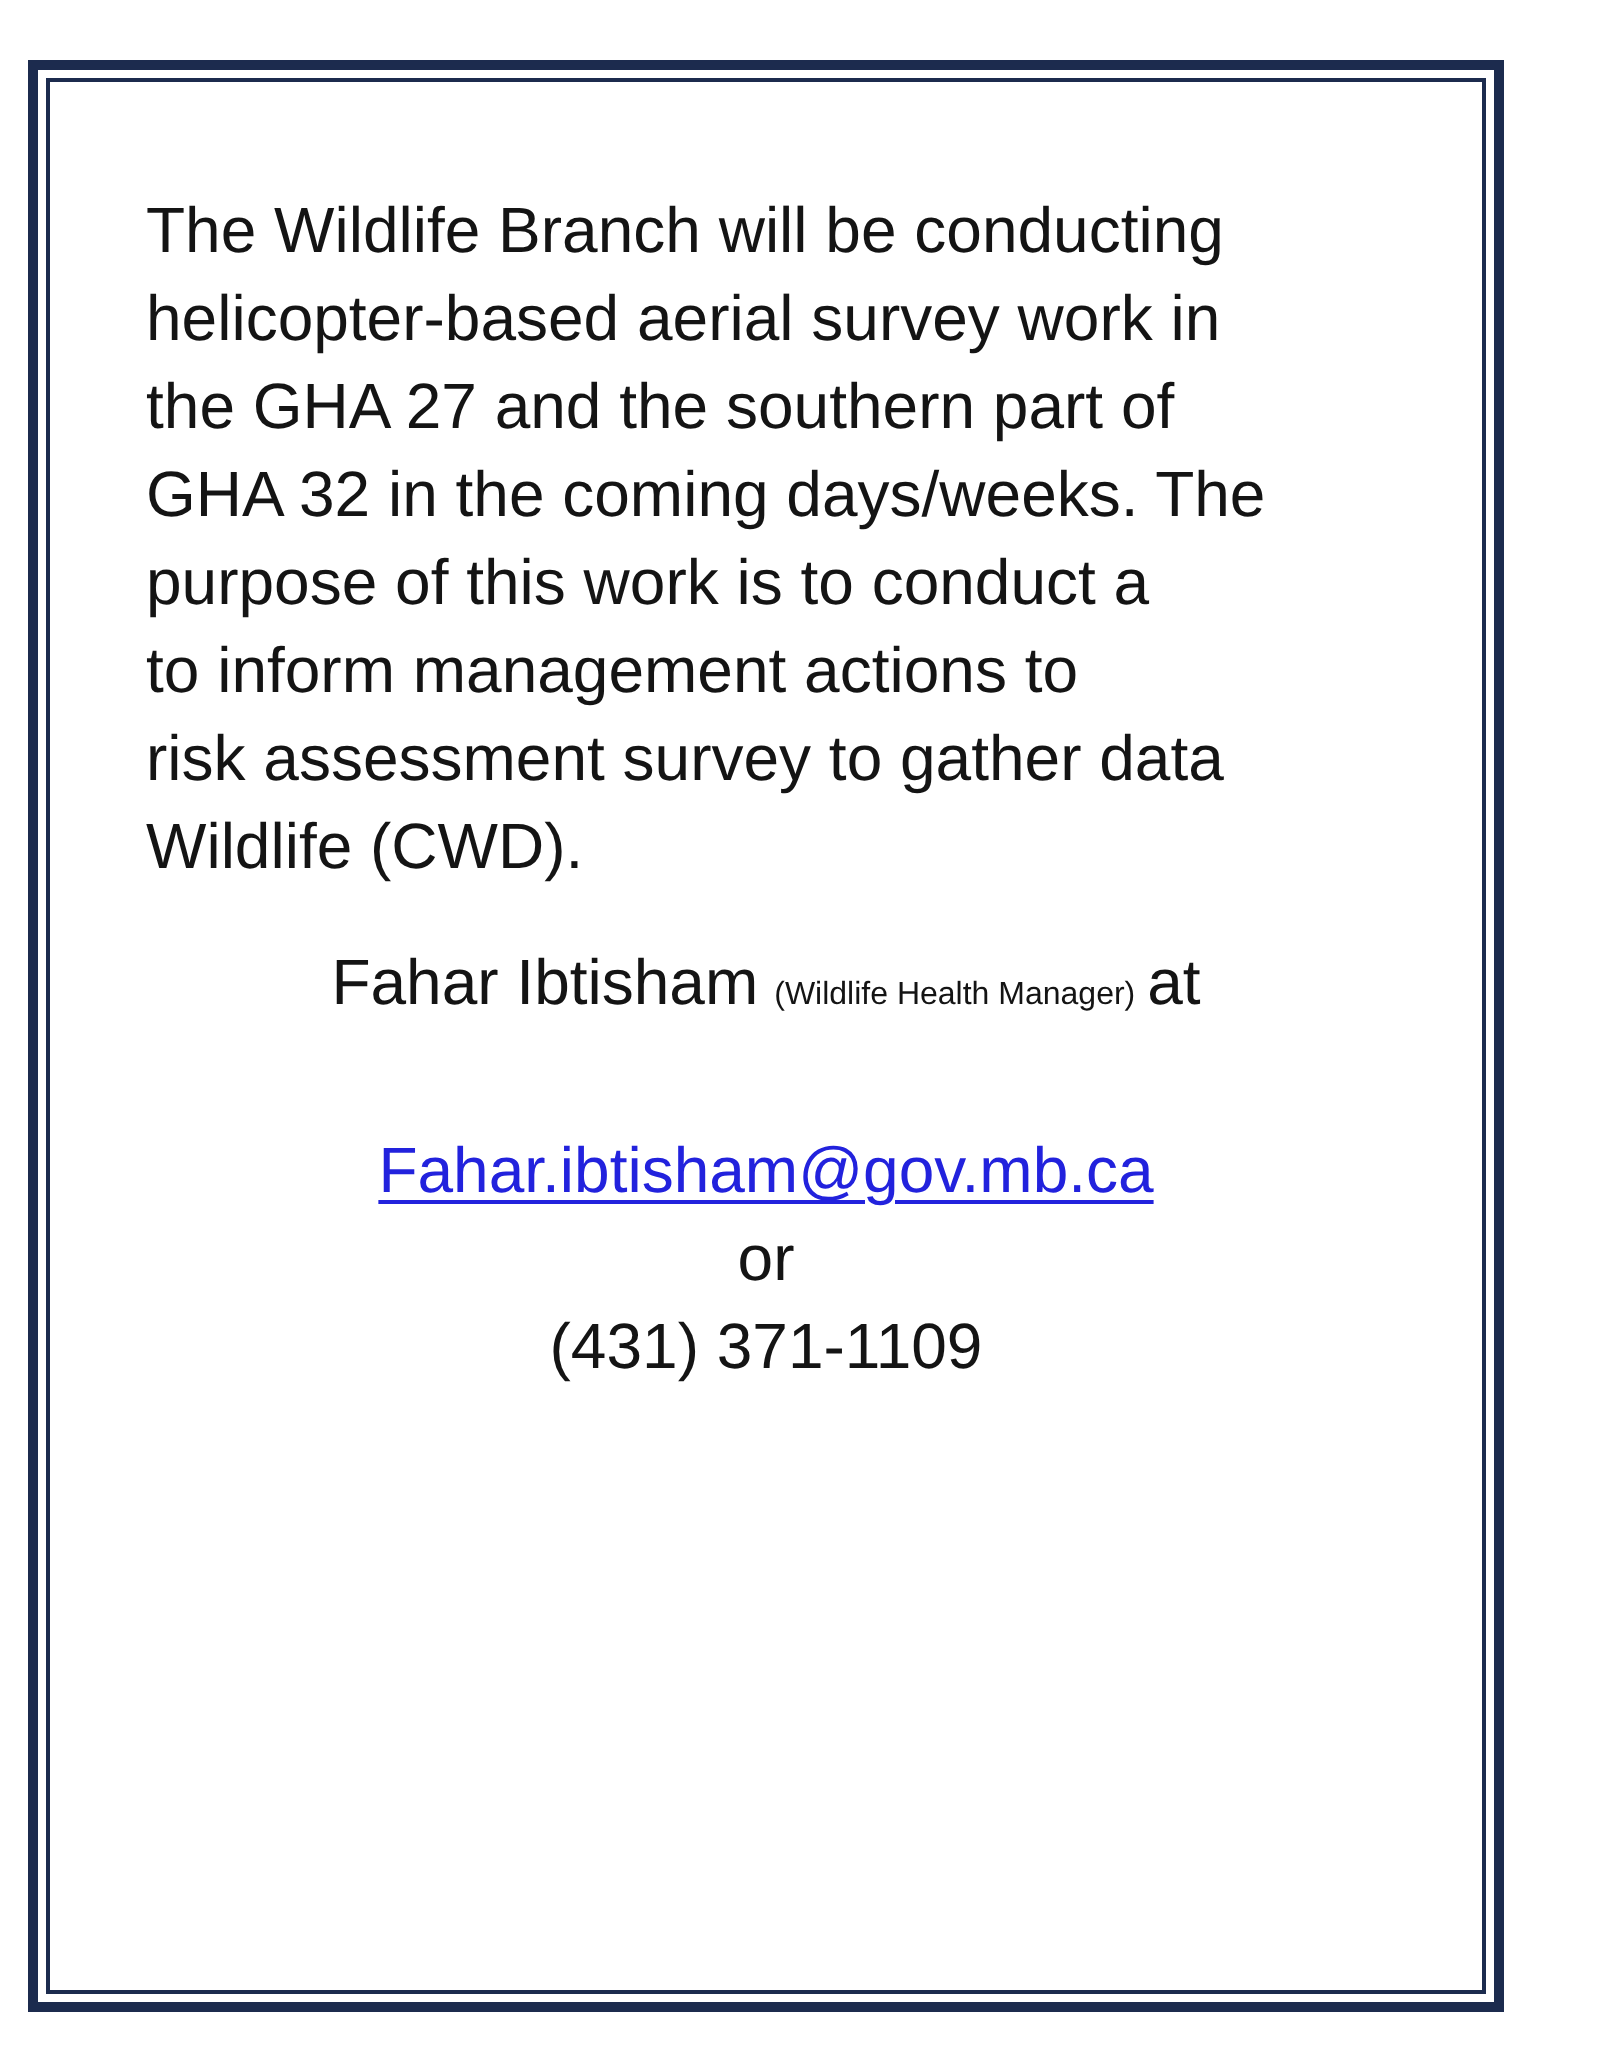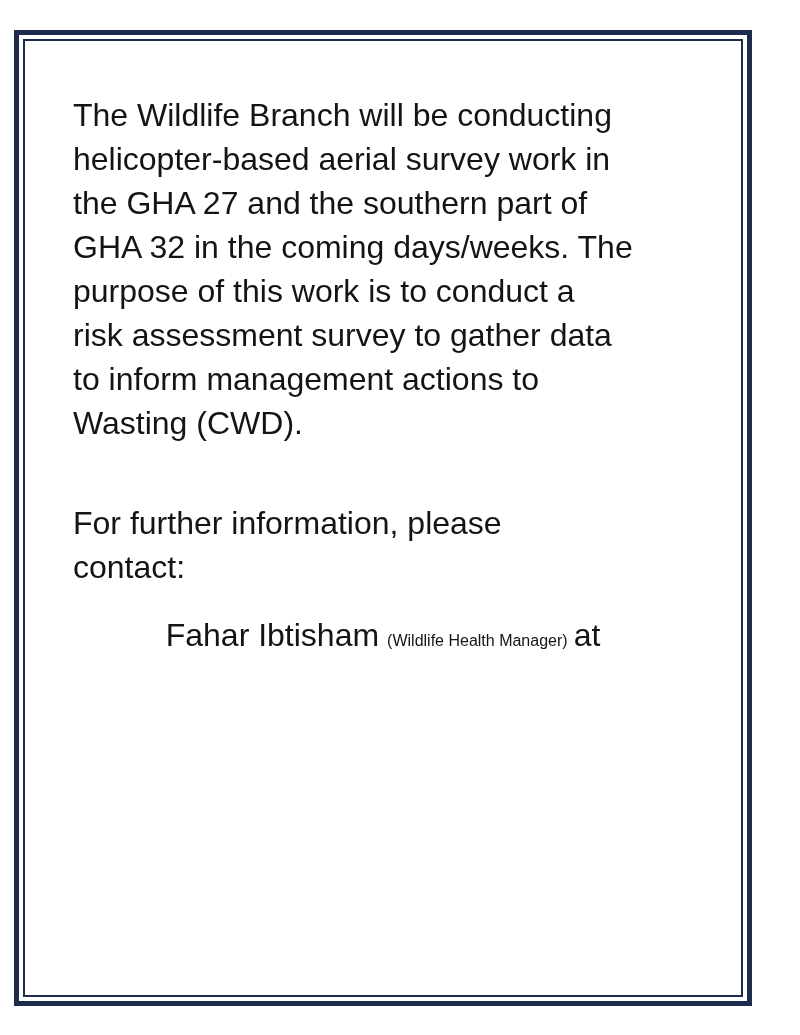--- a/index.html
+++ b/index.html
@@ -85,30 +85,33 @@
 <div class="frame">
   <div class="frame-inner">
     <div class="content">
 
       <div class="para-intro">
         <div class="body-line">The Wildlife Branch will be conducting</div>
         <div class="body-line">helicopter-based aerial survey work in</div>
         <div class="body-line">the GHA 27 and the southern part of</div>
         <div class="body-line">GHA 32 in the coming days/weeks. The</div>
         <div class="body-line">purpose of this work is to conduct a</div>
+        <div class="body-line">to inform management actions to</div>
         <div class="body-line">risk assessment survey to gather data</div>
-        <div class="body-line">to inform management actions to</div>
-        <div class="body-line">Wasting (CWD).</div>
+        <div class="body-line">Wildlife (CWD).</div>
       </div>
 
-      <div class="para-contact-intro">
-        <div class="body-line">For further information, please</div>
-        <div class="body-line">contact:</div>
-      </div>
 
       <div class="contact-name-line">
         <span class="name">Fahar Ibtisham</span><span class="role">(Wildlife Health Manager)</span><span class="suffix">at</span>
       </div>
 
+      <div class="centered-block">
+        <div class="line">
+          <a class="email-link">Fahar.ibtisham@gov.mb.ca</a>
+        </div>
+        <div class="line">or</div>
+        <div class="line">(431) 371-1109</div>
+      </div>
 
     </div>
   </div>
 </div>
 
 </body></html>

